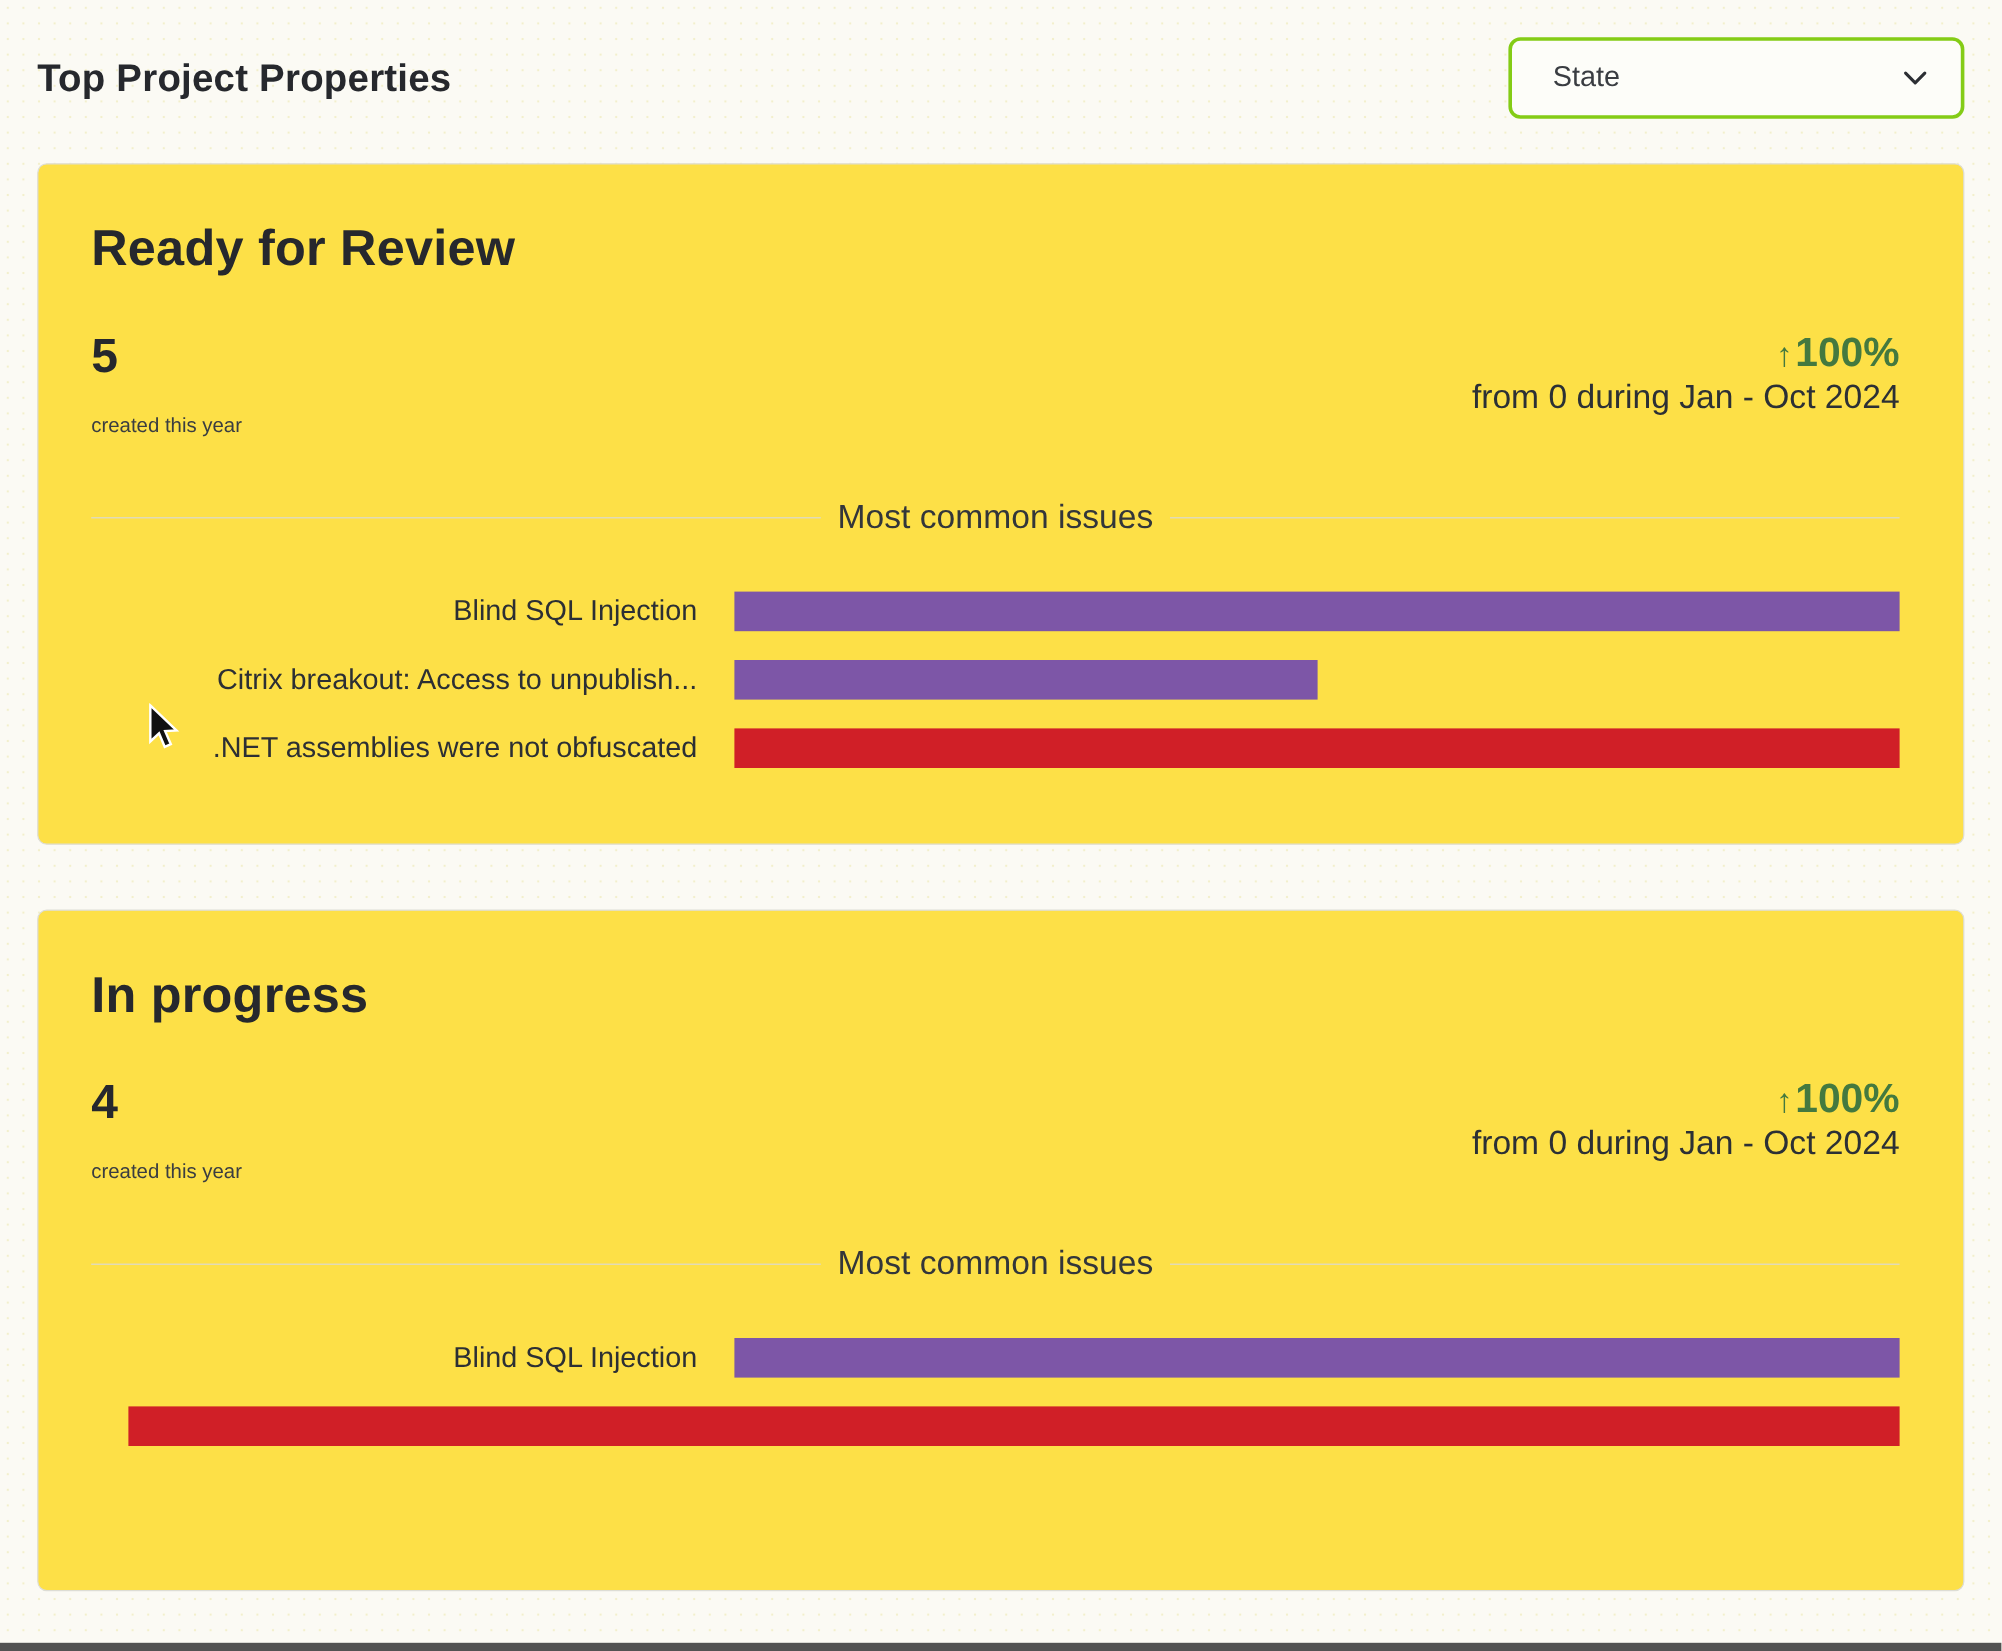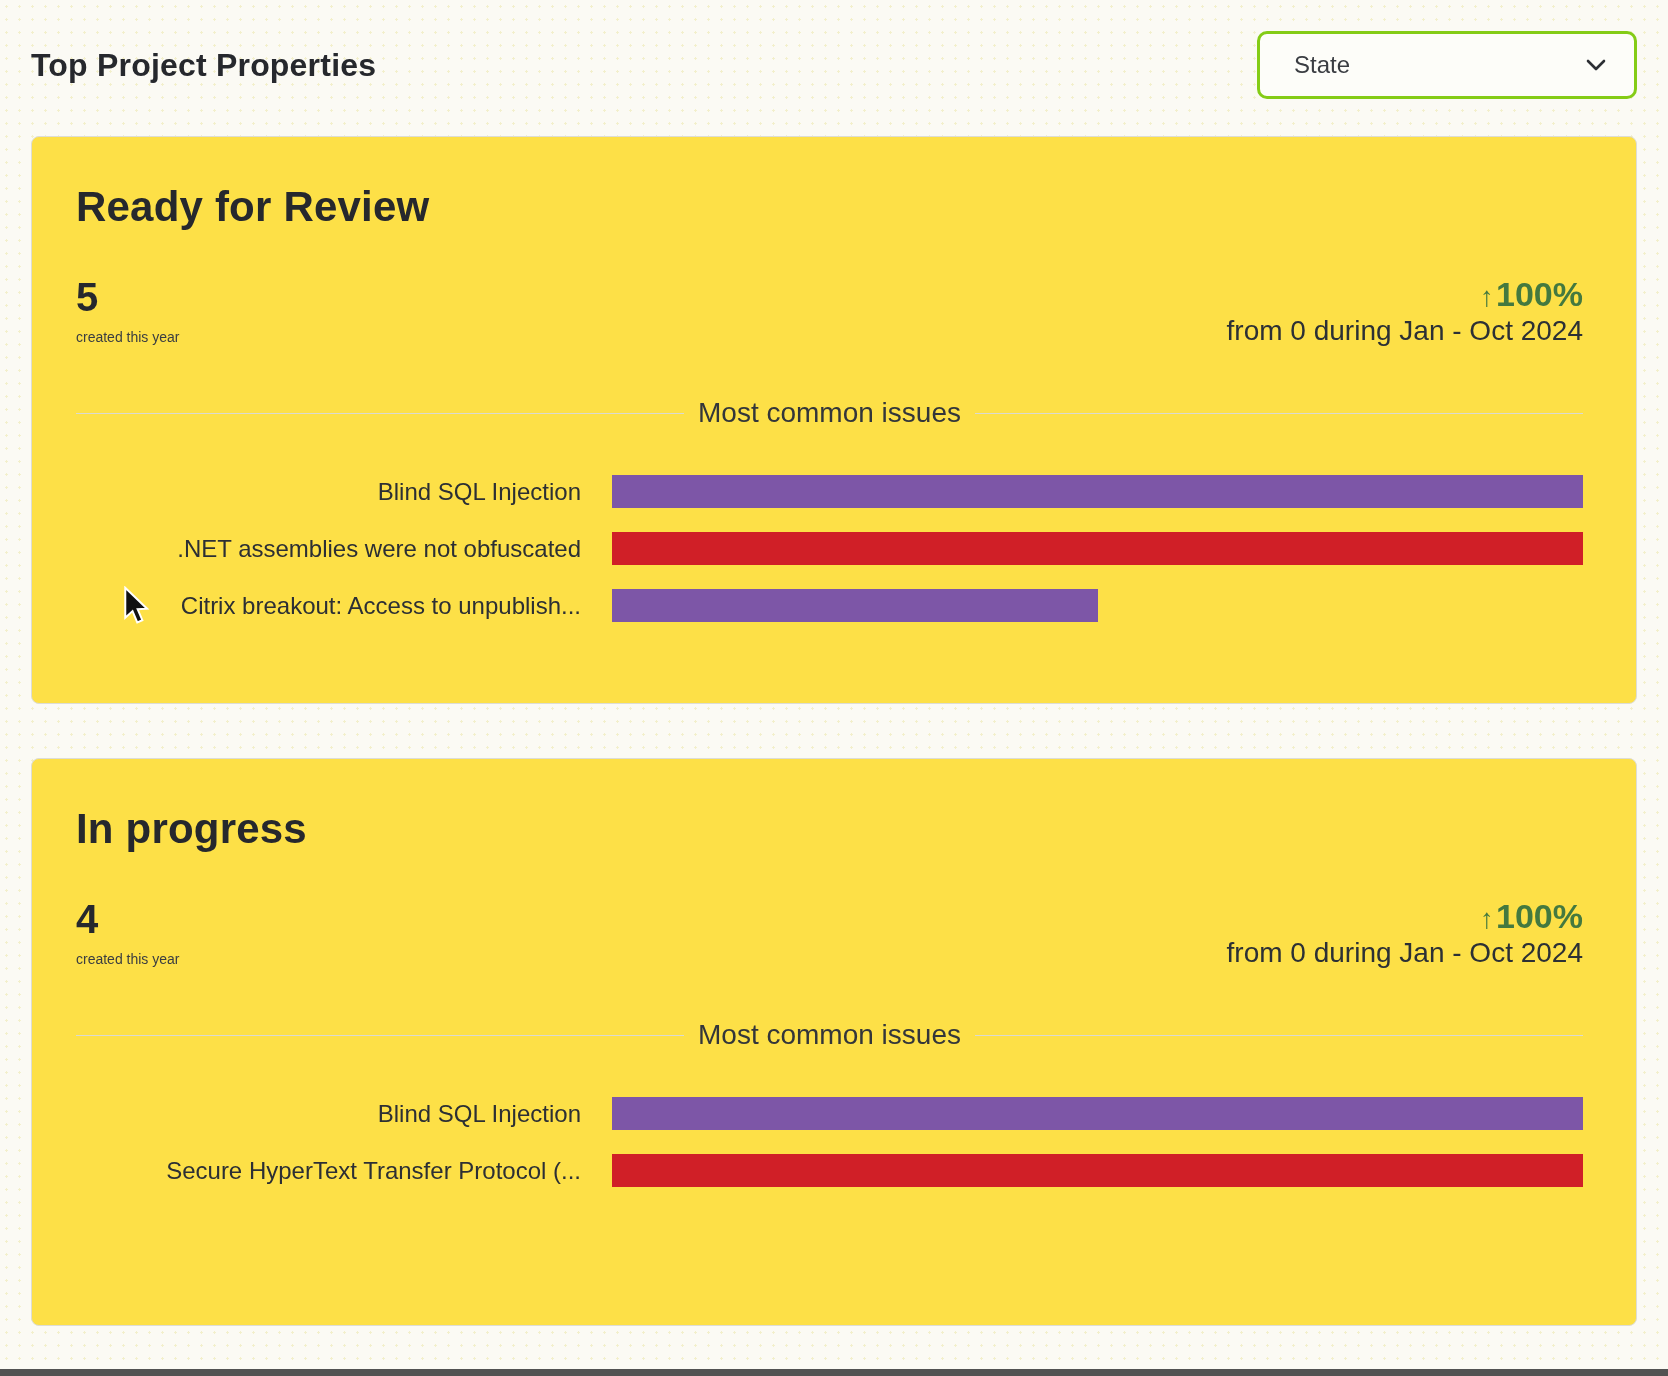--- a/index.html
+++ b/index.html
@@ -35,21 +35,21 @@
     background:#fde047;
     border:1px solid #ddddd5;
     border-radius:8px;
     padding:46px 53px 56px 44px;
     margin-bottom:54px;
     min-height:568px;
   }
   .card-title { font-size:42px; font-weight:600; color:#26282d; letter-spacing:.2px; }
   .stat-row { display:flex; justify-content:space-between; align-items:flex-start; margin-top:46px; }
   .count { font-size:40px; font-weight:700; line-height:1; color:#26282d; }
-  .count-caption { margin-top:12px; font-size:14px; color:#3a3d41; }
+  .count-caption { margin-top:28px; font-size:17px; color:#3a3d41; }
   .stat-right { text-align:right; }
   .delta { font-size:34px; font-weight:600; line-height:1; }
   .delta .arrow { font-size:.82em; font-weight:400; margin-right:2px; }
   .compare { margin-top:4px; font-size:28px; color:#2c3035; }
 
   .divider { display:flex; align-items:center; margin-top:50px; }
   .divider .line { flex:1; height:1px; background:#dadad2; }
   .divider-label { font-size:28px; color:#33363a; padding:0 14px; white-space:nowrap; }
 
   .bars { margin-top:46px; }
@@ -105,29 +105,29 @@
     </div>
 
     <div class="bars">
       <div class="bar-row">
         <span class="bar-label">Blind SQL Injection</span>
         <span class="bar-track">
             <span class="bar" style="width: 100%; background: rgb(125, 86, 167);"></span>
           </span>
       </div>
       <div class="bar-row">
+        <span class="bar-label">Citrix breakout: Access to unpublish...</span>
+        <span class="bar-track">
+            <span class="bar" style="width: 50%; background: rgb(125, 86, 167);"></span>
+          </span>
+      </div>
+      <div class="bar-row">
         <span class="bar-label">.NET assemblies were not obfuscated</span>
         <span class="bar-track">
             <span class="bar" style="width: 100%; background: rgb(208, 31, 39);"></span>
-          </span>
-      </div>
-      <div class="bar-row">
-        <span class="bar-label">Citrix breakout: Access to unpublish...</span>
-        <span class="bar-track">
-            <span class="bar" style="width: 50%; background: rgb(125, 86, 167);"></span>
           </span>
       </div>
     </div>
   </section>
 
   <section class="card">
     <h2 class="card-title">In progress</h2>
 
     <div class="stat-row">
       <div class="stat-left">
@@ -149,21 +149,20 @@
     </div>
 
     <div class="bars">
       <div class="bar-row">
         <span class="bar-label">Blind SQL Injection</span>
         <span class="bar-track">
             <span class="bar" style="width: 100%; background: rgb(125, 86, 167);"></span>
           </span>
       </div>
       <div class="bar-row">
-        <span class="bar-label">Secure HyperText Transfer Protocol (...</span>
         <span class="bar-track">
             <span class="bar" style="width: 100%; background: rgb(208, 31, 39);"></span>
           </span>
       </div>
     </div>
   </section>
 
 </main>
 
 <div class="bottom-edge"></div>

